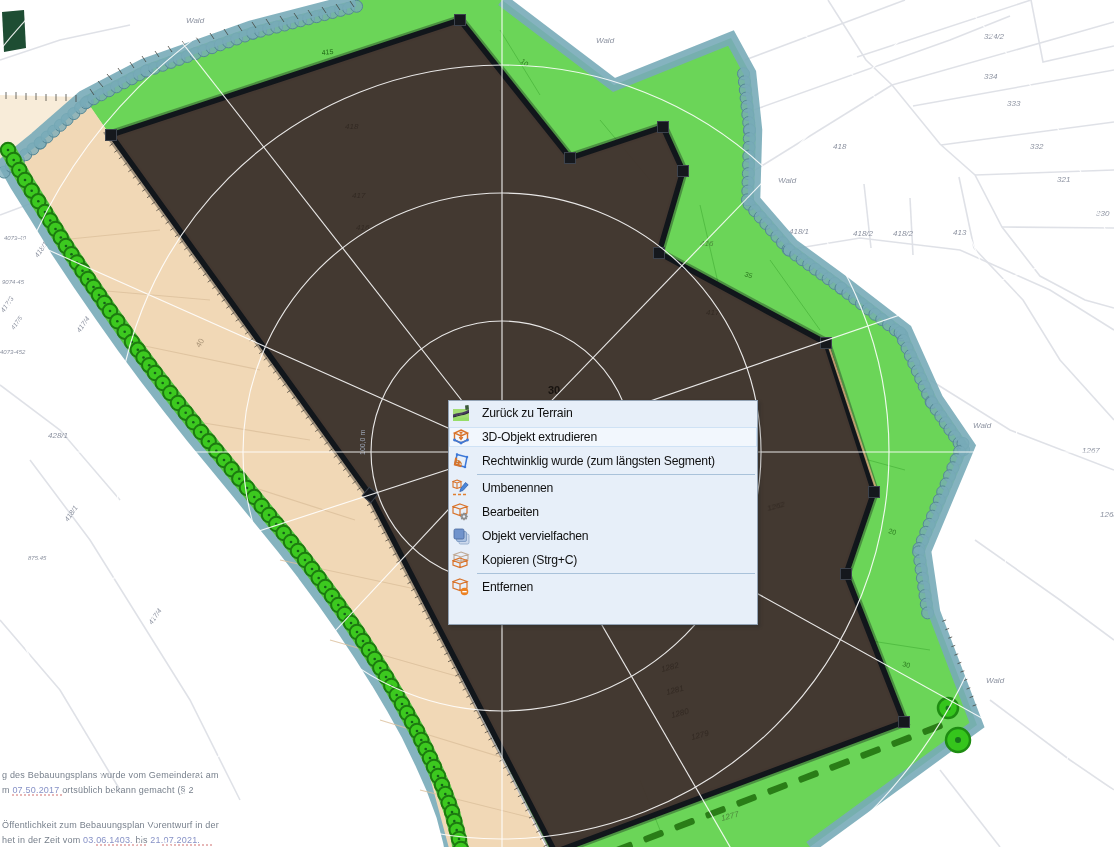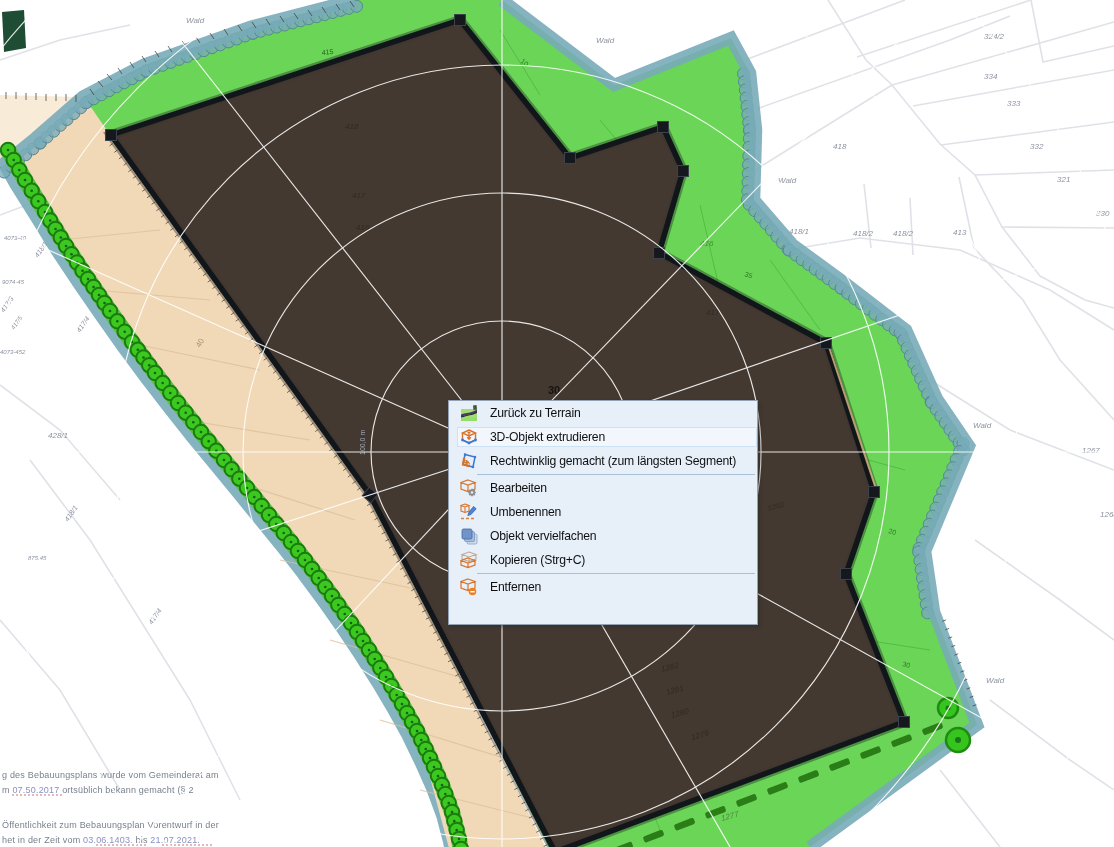--- a/index.html
+++ b/index.html
@@ -3,21 +3,21 @@
 <meta charset="utf-8">
 <style>
   html,body{margin:0;padding:0;}
   body{width:1114px;height:847px;overflow:hidden;position:relative;
        font-family:"Liberation Sans",sans-serif;background:#fff;}
   #map{position:absolute;left:0;top:0;filter:blur(0.45px);}
   #menu{position:absolute;left:448px;top:400px;width:308px;height:223px;
         background:#e7eff9;border:1px solid #93a3b5;
         box-shadow:2px 2px 3px rgba(40,40,40,0.45);
         font-size:12.2px;color:#101010;letter-spacing:-0.2px;}
-  .mi{position:relative;height:24px;line-height:24px;white-space:nowrap;margin-left:8px;}
+  .mi{position:relative;height:24px;line-height:24px;white-space:nowrap;}
   .mi .ic{position:absolute;left:3px;top:3px;width:18px;height:18px;}
   .mi .tx{position:absolute;left:33px;top:0;}
   .hl::before{content:"";position:absolute;left:0;right:0;top:2px;bottom:2px;
       background:#f2f7fd;border:1px solid #cfe2f5;box-sizing:border-box;}
   .mi .ic,.mi .tx{z-index:1;}
   .sep{height:1px;background:#a9c2da;margin:1px 2px 1px 28px;}
 </style>
 </head>
 <body>
 
@@ -707,51 +707,51 @@
     <svg width="18" height="18" viewBox="0 0 18 18">
       <path d="M5,2.5 L15,5 L13,15 L3,12.5 Z" fill="none" stroke="#3c78d8" stroke-width="1.5"></path>
       <rect x="3.9" y="1.4" width="2.2" height="2.2" fill="#3c78d8"></rect>
       <rect x="13.9" y="3.9" width="2.2" height="2.2" fill="#3c78d8"></rect>
       <rect x="11.9" y="13.9" width="2.2" height="2.2" fill="#3c78d8"></rect>
       <path d="M4.2,5.8 L3,12.5 L9.5,14.1" stroke="#d9732a" stroke-width="2.2" fill="none"></path>
       <path d="M4,8 A6,6 0 0 1 9.5,12.5" fill="none" stroke="#c8792f" stroke-width="1.1"></path>
       <path d="M3.6,10 A3.6,3.6 0 0 1 7,12.8" fill="none" stroke="#c8792f" stroke-width="1.1"></path>
       <circle cx="6.8" cy="10.5" r="1.4" fill="#d9732a"></circle>
     </svg></span>
-    <span class="tx">Rechtwinklig gemacht (zum längsten Segment)</span>
+    <span class="tx">Rechtwinklig wurde (zum längsten Segment)</span>
   </div>
 
   <div class="sep"></div>
+
+  <div class="mi">
+      <span class="ic">
+    <svg width="18" height="18" viewBox="0 0 18 18">
+      <path d="M5,1 L9,2.5 L5,4 L1,2.5 Z M1,2.5 L1,8 L5,9.5 L9,8 L9,2.5 M5,4 L5,9.5" fill="none" stroke="#d9732a" stroke-width="1.1"></path>
+      <path d="M9,9 L13.5,3.5 L16.2,5.8 L11,11.5 L7.8,12.6 Z" fill="#4a86d8" stroke="#2c5aa8" stroke-width="0.7"></path>
+      <path d="M1,15.5 L16,15.5" stroke="#e08030" stroke-width="1.3" stroke-dasharray="3 2"></path>
+    </svg></span>
+    <span class="tx">Umbenennen</span>
+  </div>
 
   <div class="mi">
       <span class="ic">
     <svg width="18" height="18" viewBox="0 0 18 18">
       <path d="M8,1 L15,3.5 L8,6 L1,3.5 Z M1,3.5 L1,10 L8,12.5 L15,10 L15,3.5 M8,6 L8,12.5" fill="none" stroke="#d9732a" stroke-width="1.2"></path>
       <g stroke="#8e8e8e" stroke-width="1.7">
         <path d="M12,9.7 L12,17.3 M8.2,13.5 L15.8,13.5 M9.3,10.8 L14.7,16.2 M9.3,16.2 L14.7,10.8"></path>
       </g>
       <circle cx="12" cy="13.5" r="2.9" fill="#8e8e8e"></circle>
       <circle cx="12" cy="13.5" r="1.2" fill="#e7eff9"></circle>
     </svg></span>
     <span class="tx">Bearbeiten</span>
   </div>
 
   <div class="mi">
       <span class="ic">
     <svg width="18" height="18" viewBox="0 0 18 18">
-      <path d="M5,1 L9,2.5 L5,4 L1,2.5 Z M1,2.5 L1,8 L5,9.5 L9,8 L9,2.5 M5,4 L5,9.5" fill="none" stroke="#d9732a" stroke-width="1.1"></path>
-      <path d="M9,9 L13.5,3.5 L16.2,5.8 L11,11.5 L7.8,12.6 Z" fill="#4a86d8" stroke="#2c5aa8" stroke-width="0.7"></path>
-      <path d="M1,15.5 L16,15.5" stroke="#e08030" stroke-width="1.3" stroke-dasharray="3 2"></path>
-    </svg></span>
-    <span class="tx">Umbenennen</span>
-  </div>
-
-  <div class="mi">
-      <span class="ic">
-    <svg width="18" height="18" viewBox="0 0 18 18">
       <rect x="7" y="7" width="10" height="10" rx="1.5" fill="#cdd9ec" stroke="#8aa4c8" stroke-width="0.8"></rect>
       <rect x="4.5" y="4.5" width="10" height="10" rx="1.5" fill="#a8bfdf" stroke="#7796c0" stroke-width="0.8"></rect>
       <rect x="2" y="2" width="10" height="10" rx="1.5" fill="#7093cc" stroke="#49679c" stroke-width="0.8"></rect>
     </svg></span>
     <span class="tx">Objekt vervielfachen</span>
   </div>
 
   <div class="mi">
       <span class="ic">
     <svg width="18" height="18" viewBox="0 0 18 18">

